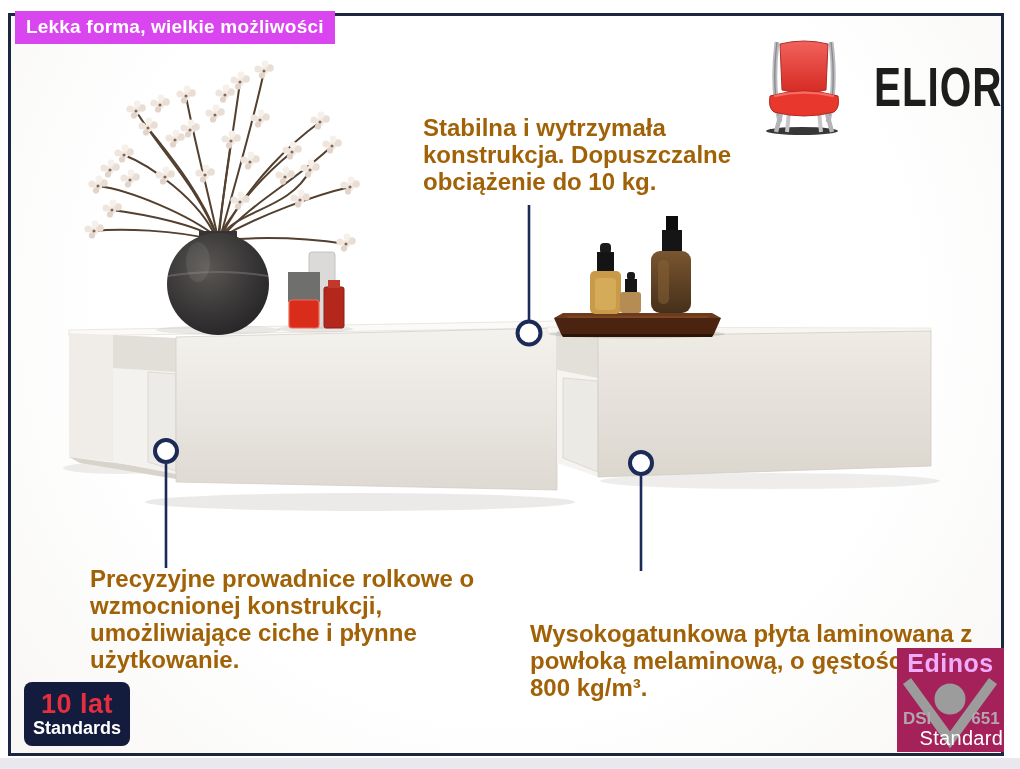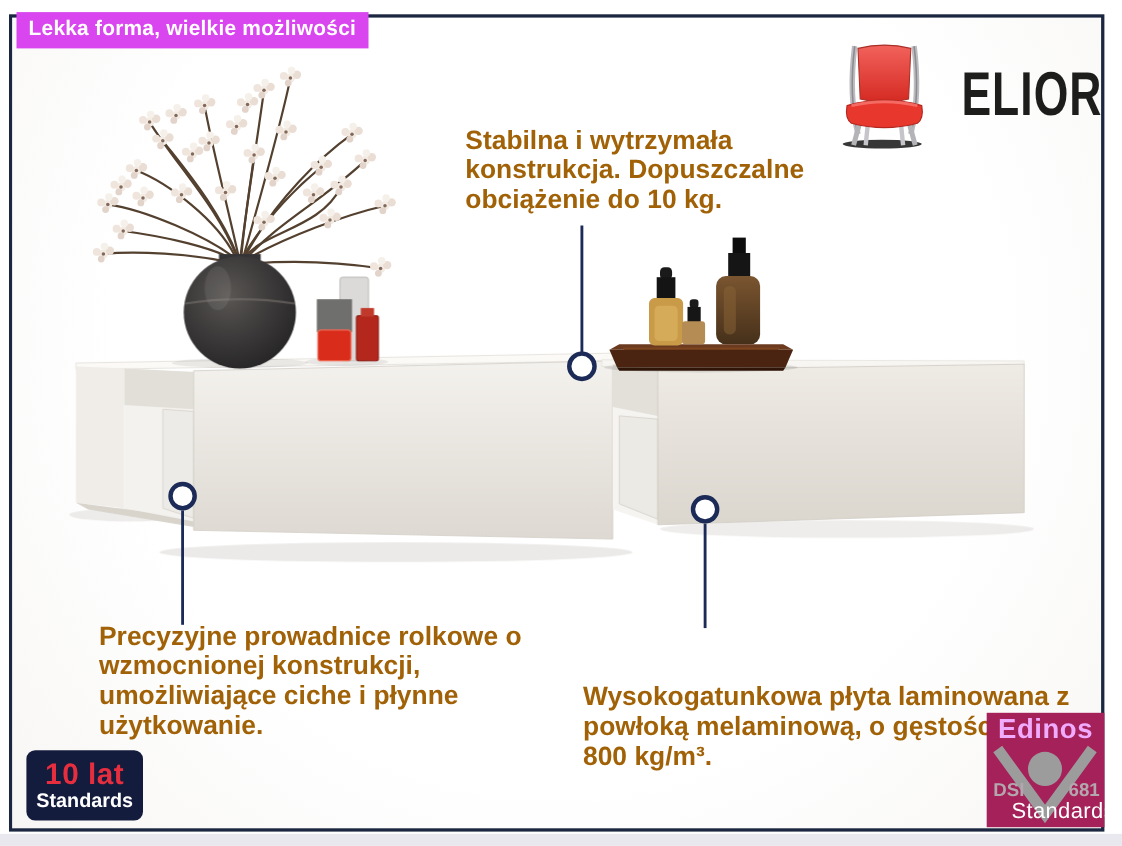--- a/index.html
+++ b/index.html
@@ -275,16 +275,16 @@
 </div>
 
 <div class="edinos">
   <svg class="edinos-v" width="107" height="104" viewBox="0 0 107 104">
     <circle cx="53" cy="51" r="15.5" fill="#9c9c9c"></circle>
     <path d="M10,33 L53,92 L96,33" stroke="#9c9c9c" stroke-width="10" fill="none"></path>
   </svg>
   <div class="edinos-name">Edinos</div>
   <div class="edinos-row">
     <span>DSI</span>
-    <span>681</span>
+    <span>651</span>
   </div>
   <div class="edinos-standards">Standards</div>
 </div>
 
 </body></html>

